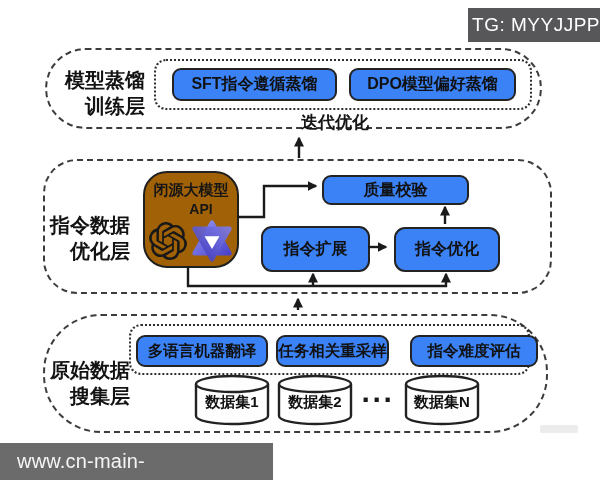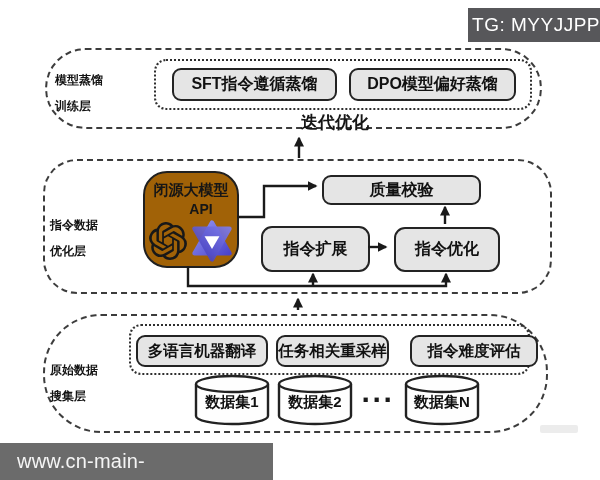--- a/index.html
+++ b/index.html
@@ -26,46 +26,46 @@
     background:#ececec;border-radius:2px;
   }
 
   
   .layer{position:absolute;border:2px dashed #3c3c3c;background:#fff;box-sizing:border-box;}
   .layer-top{left:45px;top:48px;width:497px;height:81px;border-radius:42px;}
   .layer-mid{left:43px;top:159px;width:509px;height:135px;border-radius:34px;}
   .layer-bot{left:43px;top:314px;width:505px;height:119px;border-radius:58px;}
 
   .layer-label{
-    position:absolute;text-align:left;font-weight:700;font-size:12px;
+    position:absolute;text-align:right;font-weight:700;font-size:20px;
     line-height:26px;color:#131313;white-space:nowrap;
   }
   .label-top{left:8px;top:17px;width:90px;}
   .label-mid{left:5px;top:51px;width:80px;}
   .label-bot{left:5px;top:41px;width:80px;}
 
   
   .dot-group{position:absolute;border:2.5px dotted #2e2e2e;border-radius:12px;box-sizing:border-box;}
   .dot-group-top{left:107px;top:9px;width:378px;height:51px;}
   .dot-group-bot{left:84px;top:8px;width:401px;height:51px;}
 
   
   .node{
-    position:absolute;border:2.3px solid #232323;border-radius:9px;background:#e5e5e5;
+    position:absolute;border:2.3px solid #232323;border-radius:9px;background:#3b82f6;
     box-sizing:border-box;text-align:center;font-weight:600;font-size:16px;color:#111;
     display:flex;align-items:center;justify-content:center;white-space:nowrap;
   }
   .sft-box{left:16px;top:7px;width:165px;height:33px;}
   .dpo-box{left:193px;top:7px;width:167px;height:33px;}
   .caption-iterate{
     position:absolute;left:238px;top:61px;width:100px;text-align:center;
     font-size:17px;font-weight:700;
   }
 
-  .qc-box{left:277px;top:14px;width:159px;height:30px;}
+  .qc-box{left:277px;top:14px;width:147px;height:30px;}
   .expand-box{left:216px;top:65px;width:109px;height:46px;border-radius:11px;}
   .opt-box{left:349px;top:66px;width:106px;height:45px;border-radius:11px;}
 
   .api-box{
     position:absolute;left:98px;top:10px;width:96px;height:97px;
     border:2.4px solid #202020;border-radius:24px;background:#a16207;
     box-sizing:border-box;text-align:center;
   }
   .api-title{font-size:15px;font-weight:700;margin-top:8px;white-space:nowrap;}
   .api-sub{font-size:14px;font-weight:700;margin-top:1px;padding-left:20px;}

